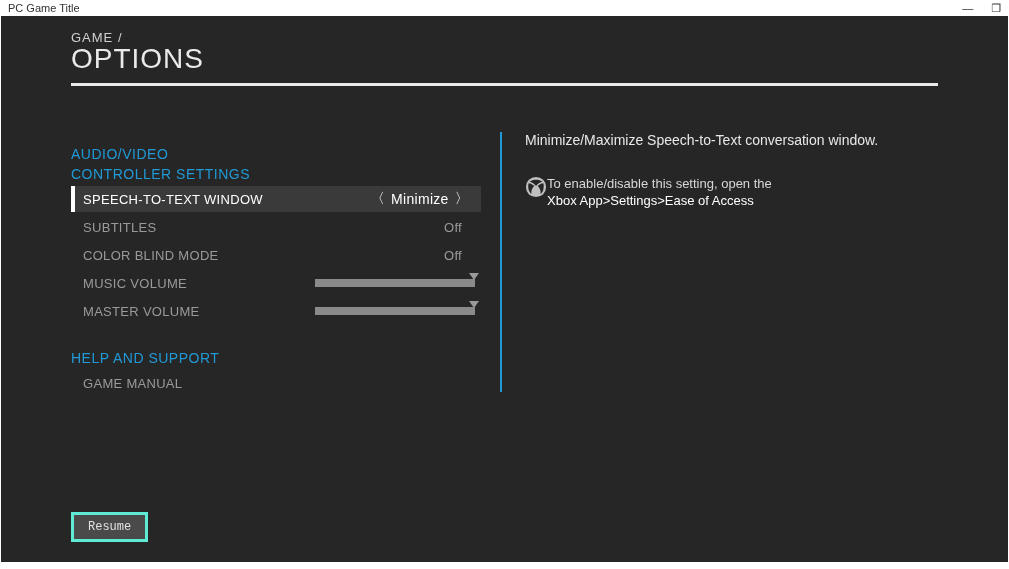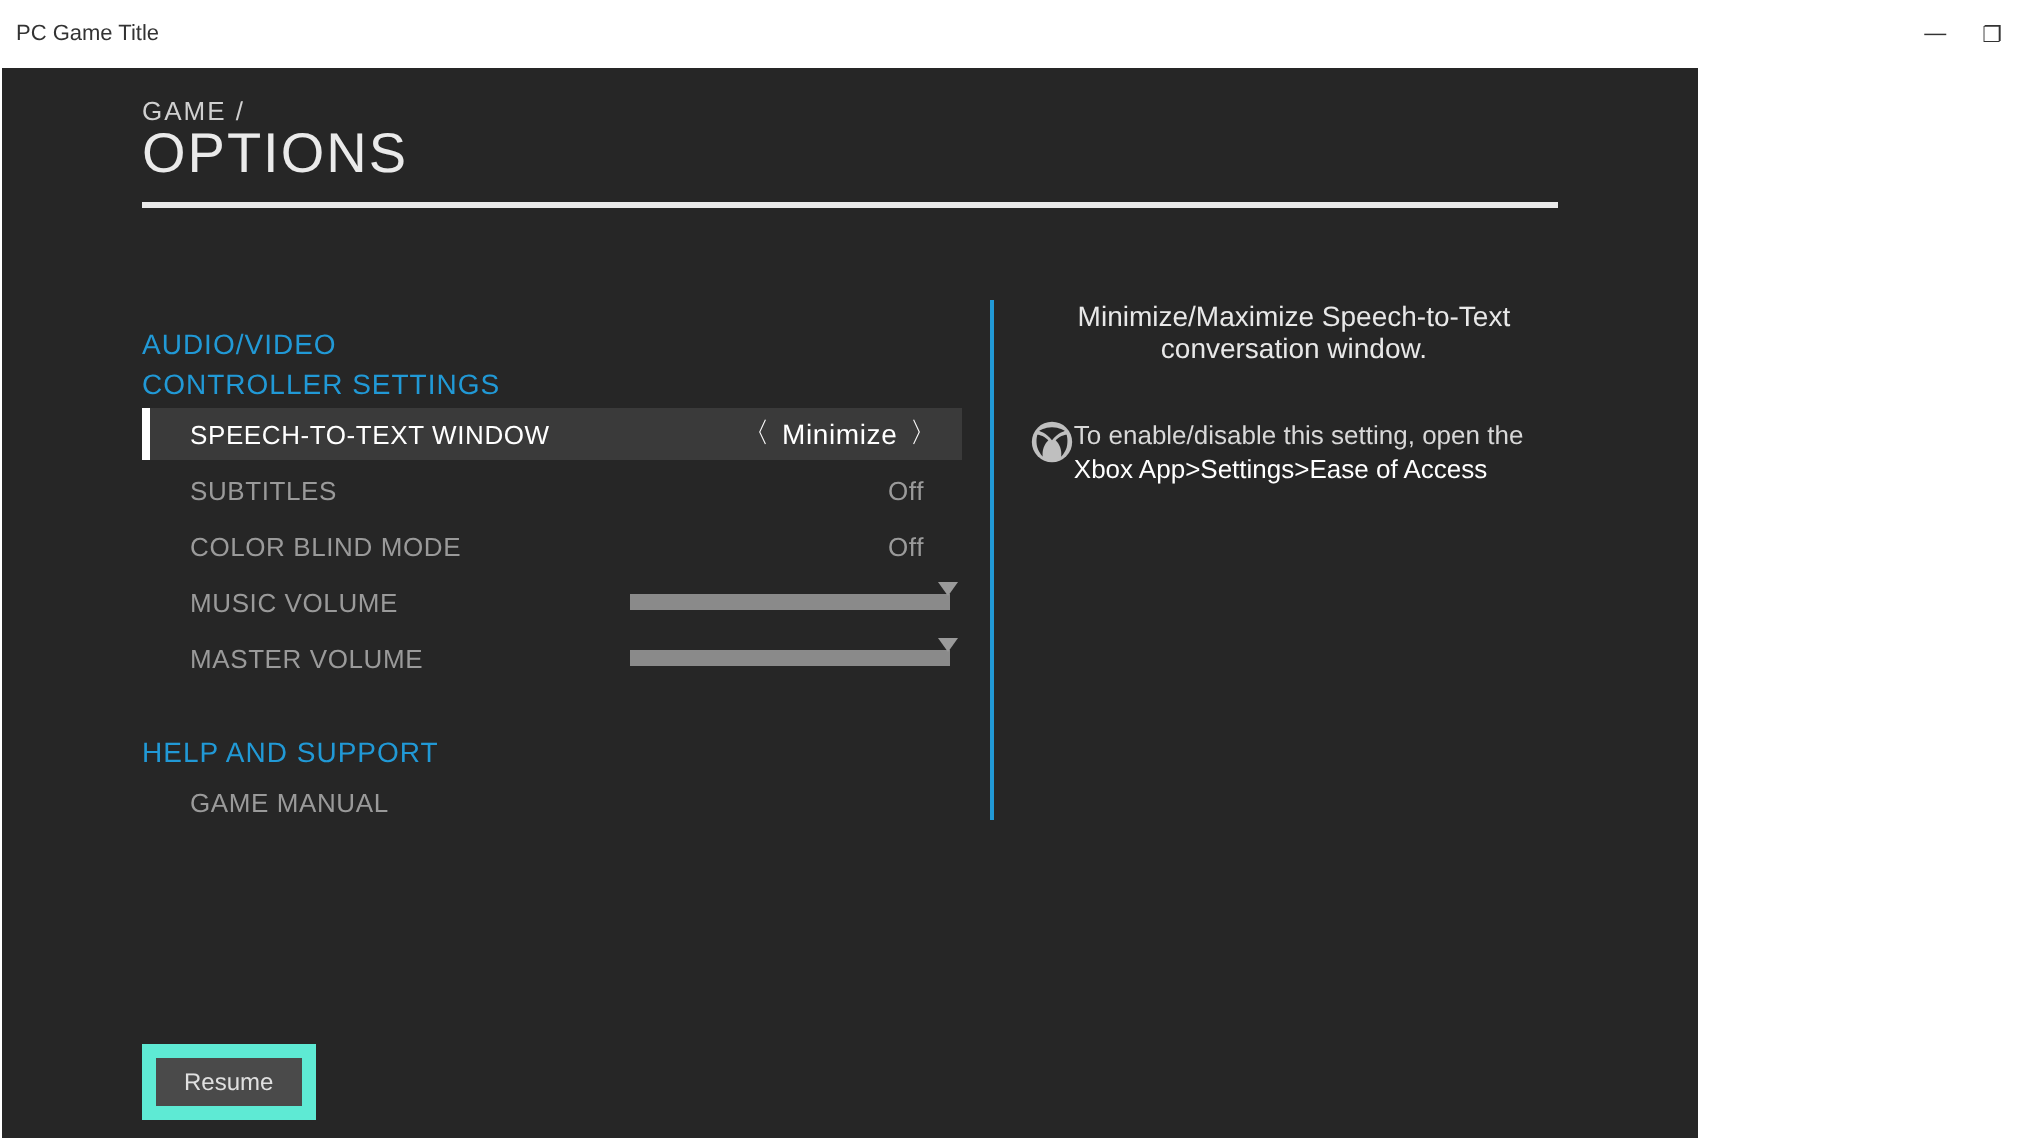--- a/index.html
+++ b/index.html
@@ -8,36 +8,36 @@
       box-sizing: border-box;
       font-family: "Segoe UI", Arial, sans-serif;
     }
     body {
       width: 1009px;
       height: 569px;
       background: #fff;
       overflow: hidden;
     }
     .titlebar {
-      height: 34px;
+      height: 16px;
       background: #fff;
       display: flex;
       align-items: center;
       padding: 0 8px;
       font-size: 11px;
       color: #333;
       justify-content: space-between;
     }
     .titlebar-controls {
       display: flex;
       gap: 18px;
       align-items: center;
     }
     .game-area {
-      width: 848px;
+      width: 1007px;
       height: 546px;
       background: #262626;
       position: relative;
       margin-left: 1px;
     }
     .header {
       padding: 14px 70px 0 70px;
     }
     .breadcrumb {
       font-size: 13px;
@@ -97,21 +97,20 @@
       content: "";
       position: absolute;
       left: 0;
       top: 0;
       bottom: 0;
       width: 4px;
       background: #ffffff;
     }
     .menu-label {
       flex: 1;
-      margin-left: 12px;
     }
     .menu-value {
       display: flex;
       align-items: center;
       margin-right: 6px;
     }
     .chev {
       font-size: 14px;
       color: #ffffff;
       padding: 0 6px;
@@ -184,26 +183,26 @@
     }
     .helper-text .bold-path {
       color: #ffffff;
       font-weight: 500;
     }
     .resume-btn {
       position: absolute;
       left: 70px;
       bottom: 20px;
       background: #4a4a4a;
-      border: 7px solid #5eead4;
+      border: 3px solid #5eead4;
       color: #e0e0e0;
       font-size: 12px;
       padding: 5px 14px;
       cursor: pointer;
-      font-family: Liberation Sans, sans-serif;
+      font-family: Liberation Mono, monospace;
     }
     .section-gap {
       height: 26px;
     }
   </style>
 </head>
 <body>
 
 <div class="titlebar">
   <span>PC Game Title</span>

